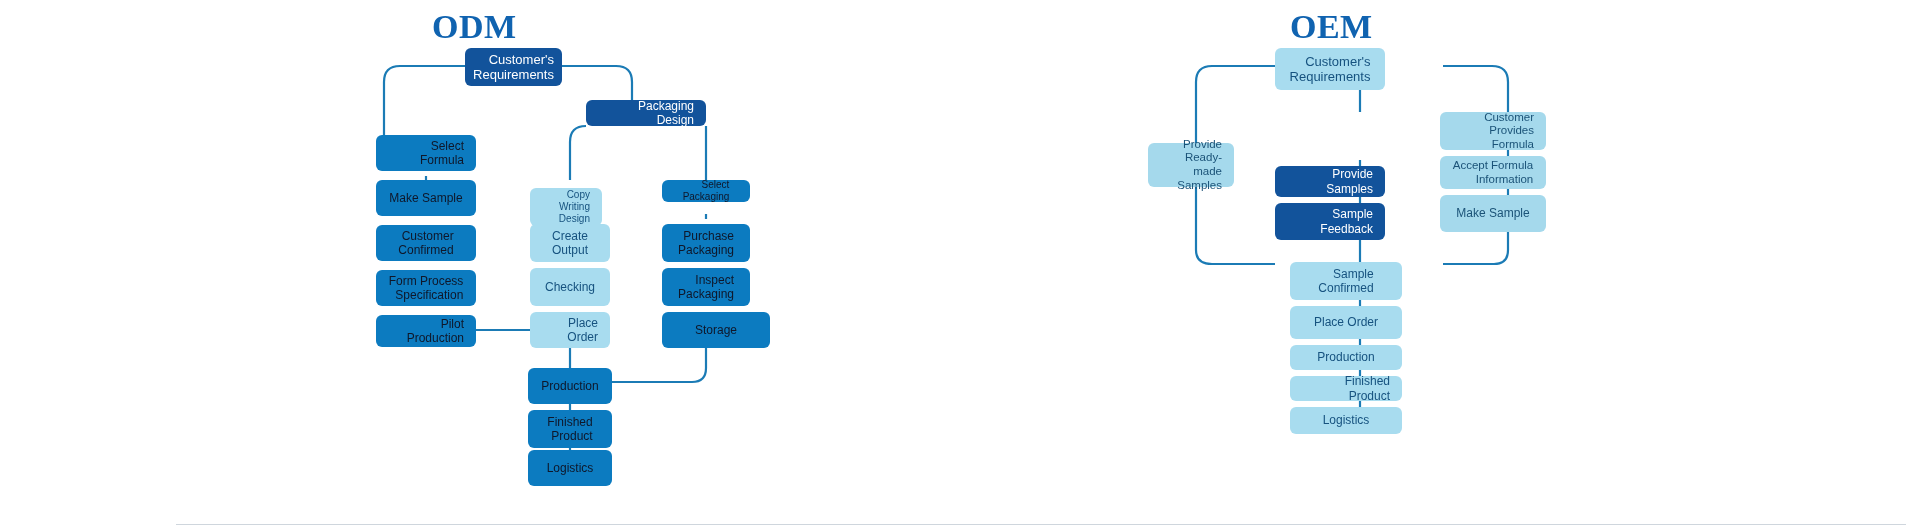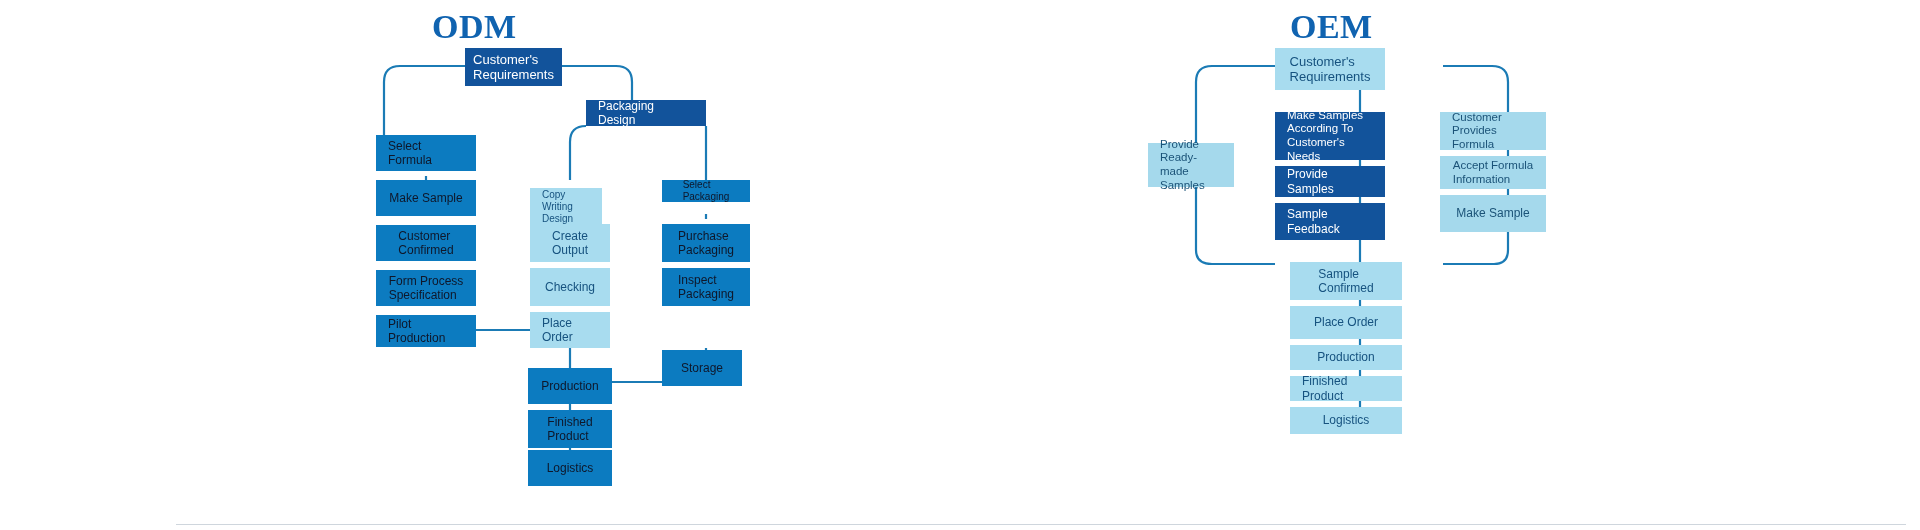--- a/index.html
+++ b/index.html
@@ -13,22 +13,22 @@
 
   .title{
     position:absolute;font-weight:bold;color:#1063B0;
     letter-spacing:.5px;white-space:nowrap;font-family:Liberation Serif, serif;
   }
   .title.odm{left:432px;top:8px;font-size:34px;}
   .title.oem{left:1290px;top:8px;font-size:34px;}
 
   .node{
     position:absolute;display:flex;align-items:center;justify-content:center;
-    text-align:left;line-height:1.18;box-sizing:border-box;
-    padding:2px 12px;white-space:pre-line;
+    text-align:right;line-height:1.18;box-sizing:border-box;
+    padding:2px 12px;white-space:pre-line;border-radius:6px;
   }
   .navy  {background:#12539B;color:#ffffff;}
   .mid   {background:#0C7BC0;color:#0f172a;}
   .light {background:#A8DCEF;color:#16527F;}
   .lightalt{background:#A5D9EC;color:#1B5378;}
 
   .hr-line{position:absolute;height:1px;background:#cfd6dd;}
 </style>
 </head>
 <body>
@@ -113,39 +113,36 @@
 Output</div>
   <div class="node light" style="left:530px;top:268px;width:80px;height:38px;font-size:12px;">Checking</div>
   <div class="node light" style="left:530px;top:312px;width:80px;height:36px;font-size:12px;">Place Order</div>
 
   <div class="node mid" style="left:662px;top:180px;width:88px;height:22px;font-size:10px;">Select
 Packaging</div>
   <div class="node mid" style="left:662px;top:224px;width:88px;height:38px;font-size:12px;">Purchase
 Packaging</div>
   <div class="node mid" style="left:662px;top:268px;width:88px;height:38px;font-size:12px;">Inspect
 Packaging</div>
-  <div class="node mid" style="left:662px;top:312px;width:80px;height:36px;font-size:12px;margin-top:38px;">Storage</div>
+  <div class="node mid" style="left:662px;top:312px;width:108px;height:36px;font-size:12px;">Storage</div>
 
   <div class="node mid" style="left:528px;top:368px;width:84px;height:36px;font-size:12px;">Production</div>
   <div class="node mid" style="left:528px;top:410px;width:84px;height:38px;font-size:12px;">Finished
 Product</div>
   <div class="node mid" style="left:528px;top:450px;width:84px;height:36px;font-size:12px;">Logistics</div>
 
   <div class="title oem">OEM</div>
 
   <div class="node light" style="left:1275px;top:48px;width:110px;height:42px;font-size:13px;">Customer's
 Requirements</div>
 
   <div class="node lightalt" style="left:1148px;top:143px;width:86px;height:44px;font-size:11.5px;">Provide
 Ready-made
 Samples</div>
 
-  <div class="node navy" style="left:1275px;top:112px;width:110px;height:48px;font-size:11.5px;">Make Samples
-According To
-Customer's Needs</div>
   <div class="node navy" style="left:1275px;top:166px;width:110px;height:31px;font-size:12px;">Provide Samples</div>
   <div class="node navy" style="left:1275px;top:203px;width:110px;height:37px;font-size:12px;">Sample Feedback</div>
 
   <div class="node lightalt" style="left:1440px;top:112px;width:106px;height:38px;font-size:11.5px;">Customer
 Provides Formula</div>
   <div class="node lightalt" style="left:1440px;top:156px;width:106px;height:33px;font-size:11.5px;">Accept Formula
 Information</div>
   <div class="node lightalt" style="left:1440px;top:195px;width:106px;height:37px;font-size:12px;">Make Sample</div>
 
   <div class="node light" style="left:1290px;top:262px;width:112px;height:38px;font-size:12px;">Sample

